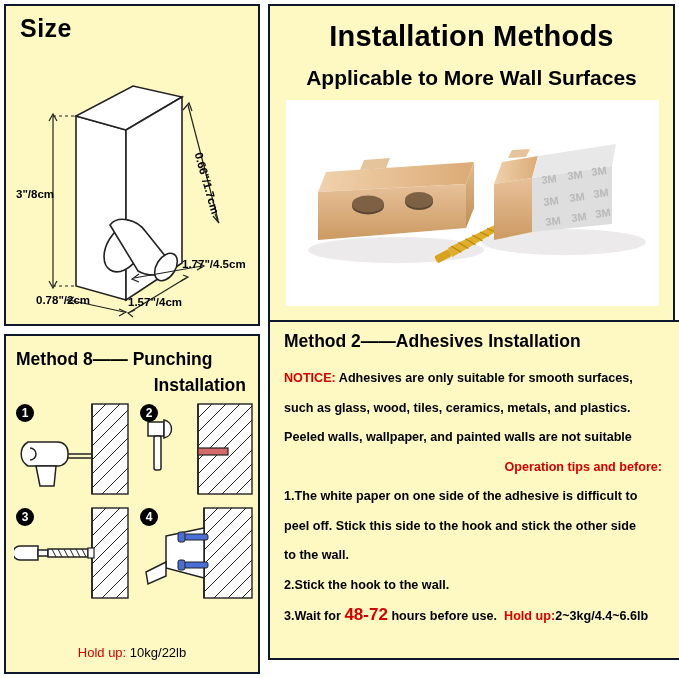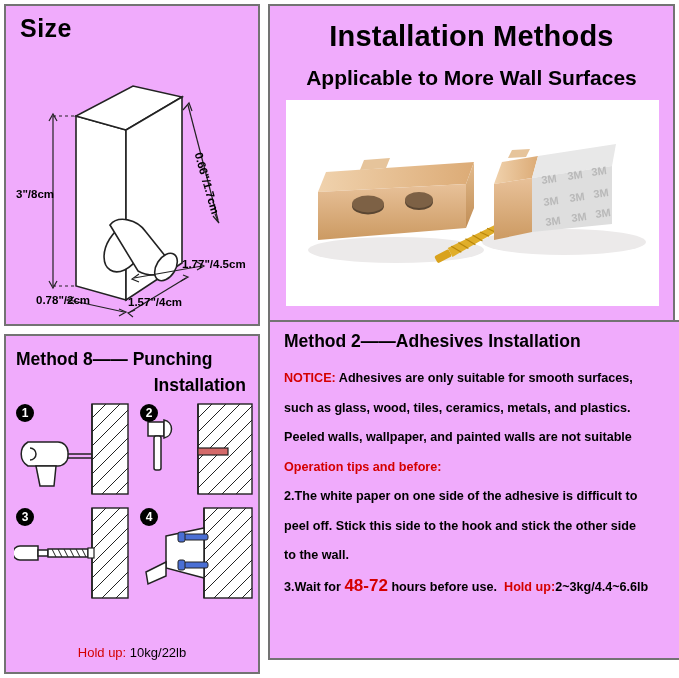--- a/index.html
+++ b/index.html
@@ -5,21 +5,21 @@
   html,body{margin:0;padding:0;}
   body{
     width:679px;height:678px;
     background:#ffffff;
     font-family:"Liberation Sans", sans-serif;
     color:#000;
     overflow:hidden;
   }
   .sheet{position:relative;width:679px;height:678px;}
 
-  .panel{position:absolute;border:2px solid #737373;box-sizing:border-box;background:#f0abfc;}
+  .panel{position:absolute;border:2px solid #0f172a;box-sizing:border-box;background:#fef9c3;}
   
   #panel-size{left:4px;top:4px;width:256px;height:322px;}
   
   #panel-install{left:268px;top:4px;width:407px;height:322px;text-decoration:underline;}
   
   #panel-m1{left:4px;top:334px;width:256px;height:340px;}
   
   #panel-m2{left:268px;top:320px;width:461px;height:340px;padding-left:36px;}
 
   .title-size{
@@ -56,21 +56,21 @@
   .cell.c3{left:0;top:104px;}
   .cell.c4{left:124px;top:104px;}
   .stepnum{
     position:absolute;left:2px;top:2px;width:18px;height:18px;border-radius:50%;
     background:#000;color:#fff;font-size:12px;font-weight:bold;
     display:flex;align-items:center;justify-content:center;
   }
   .holdup{
     position:absolute;left:0;right:0;bottom:12px;text-align:center;font-size:13px;font-weight:normal;
   }
-  .red{color:#d40000;}
+  .red{color:#d40000;text-align:right;}
 
   
   .m2-title{
     position:absolute;left:14px;top:9px;font-size:17.5px;font-weight:bold;
   }
   .m2-body{
     position:absolute;left:14px;top:42px;width:378px;
     font-size:12.6px;line-height:29.5px;font-weight:bold;
   }
   .m2-body p{margin:0;}
@@ -361,22 +361,23 @@
 
   <div class="panel" id="panel-m2">
     <div class="m2-title">Method 2——Adhesives Installation</div>
     <div class="m2-body">
       <p>
         <span class="red">NOTICE:</span><span> Adhesives are only suitable for smooth surfaces,</span>
       </p>
       <p>such as glass, wood, tiles, ceramics, metals, and plastics.</p>
       <p>Peeled walls, wallpaper, and painted walls are not suitable</p>
       <p class="red">Operation tips and before:</p>
-      <p>2.The white paper on one side of the adhesive is difficult to</p>
+      <p>1.The white paper on one side of the adhesive is difficult to</p>
       <p>peel off. Stick this side to the hook and stick the other side</p>
       <p>to the wall.</p>
+      <p>2.Stick the hook to the wall.</p>
       <p>
         <span>3.Wait for </span><span class="big-red">48-72</span><span> hours before use.</span>&nbsp;&nbsp;<span class="red">Hold up:</span><span>2~3kg/4.4~6.6lb</span>
       </p>
     </div>
   </div>
 
 </div>
 
 </body></html>

